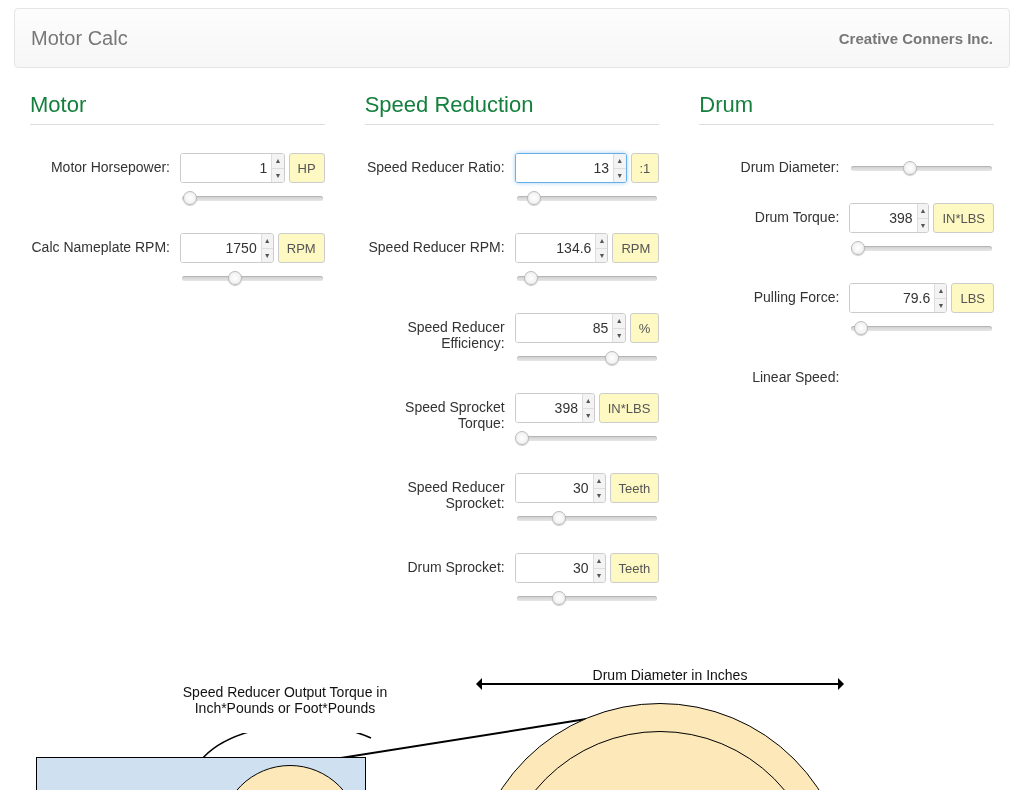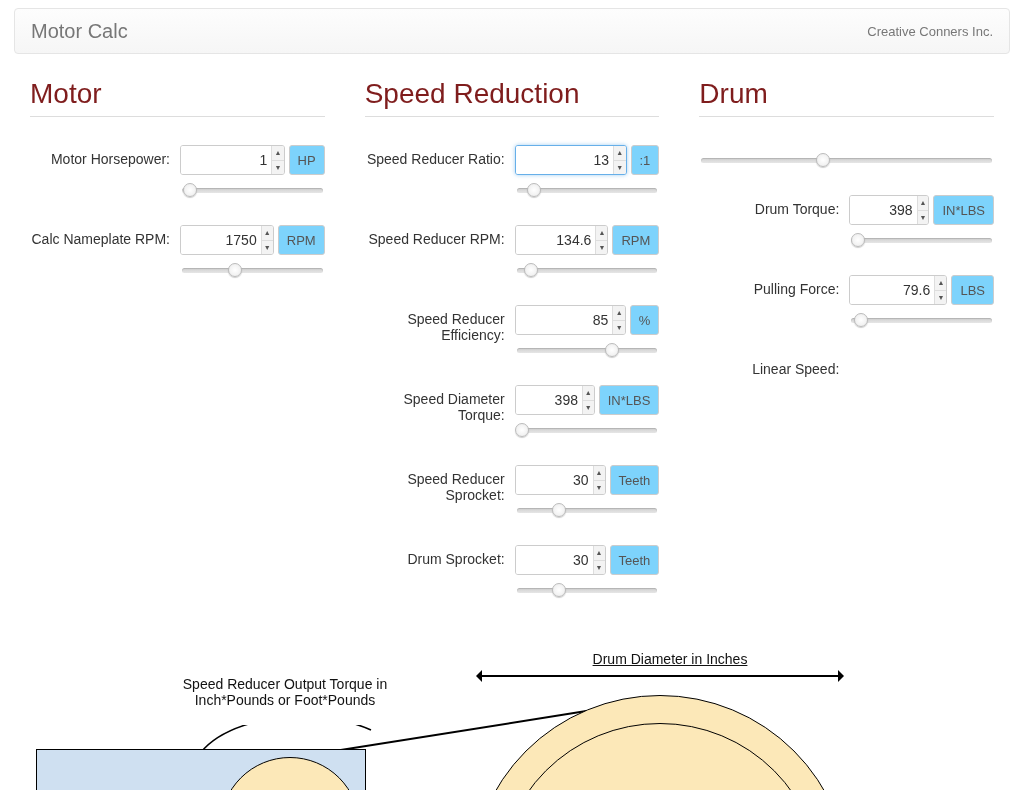--- a/index.html
+++ b/index.html
@@ -1,32 +1,32 @@
 <!DOCTYPE html>
 <html><head>
 <meta charset="utf-8">
 <style>
   * { box-sizing: border-box; }
   html,body { margin:0; padding:0; font-family: "Helvetica Neue", Helvetica, Arial, sans-serif; color:#333; background:#fff; }
   body { width:1024px; }
   .topbar {
     margin:8px 14px 0 14px;
-    height:46px;
+    height:60px;
     border:1px solid #e5e5e5;
     border-radius:4px;
     background: linear-gradient(#fdfdfd,#f6f6f6);
     display:flex; align-items:center; justify-content:space-between;
     padding:12px 16px;
   }
   .topbar .title { color:#777; font-size:20px; font-weight:300; }
-  .topbar .company { color:#777; font-size:13px; }
+  .topbar .company { color:#777; font-size:15px;font-weight:bold; }
   .columns { display:flex; gap:40px; padding:24px 30px 0 30px; }
   .col { flex:1; min-width:0; }
   h2.section {
-    font-weight:400; font-size:28px; color:#7f1d1d; margin:0 0 6px 0;
+    font-weight:400; font-size:22px; color:#15803d; margin:0 0 6px 0;
     border-bottom:1px solid #ddd; padding-bottom:6px;
   }
   .field { display:flex; align-items:flex-start; margin-top:28px; }
   .field .label {
     flex:0 0 150px; text-align:right; padding-right:10px; color:#333; font-size:14px; padding-top:6px;
   }
   .field .control { flex:1; }
   .inputRow { display:flex; gap:4px; align-items:stretch; }
   .numWrap {
     display:flex; flex:1; border:1px solid #ccc; border-radius:3px; background:#fff;
@@ -37,41 +37,41 @@
     border:none; outline:none; width:100%; text-align:right; padding:0 4px 0 6px; font-size:14px; color:#333;
   }
   .stepper {
     width:14px; display:flex; flex-direction:column; border-left:1px solid #ddd; background:#f3f3f3;
   }
   .stepper .st {
     flex:1; font-size:7px; text-align:center; color:#555; display:flex; align-items:center; justify-content:center; cursor:pointer;
   }
   .stepper .st:first-child { border-bottom:1px solid #ddd; }
   .unit {
-    border:1px solid #ccc; border-radius:3px; background:#7dd3fc; color:#555;
+    border:1px solid #ccc; border-radius:3px; background:#fef9c3; color:#555;
     font-size:13px; padding:0 8px; height:30px; display:flex; align-items:center; white-space:nowrap;
   }
   .sliderTrack {
     position:relative; height:14px; margin-top:8px; margin-left:2px; margin-right:2px;
   }
   .sliderTrack .rail {
     position:absolute; left:0; right:0; top:5px; height:5px; border-radius:3px;
     background:linear-gradient(#cfcfcf,#e6e6e6);
     box-shadow:inset 0 1px 1px rgba(0,0,0,0.15);
   }
   .sliderTrack .thumb {
     position:absolute; top:0; width:14px; height:14px; border-radius:50%;
     background:radial-gradient(#fff,#eaeaea); border:1px solid #bbb; transform:translateX(-50%);
     box-shadow:0 1px 1px rgba(0,0,0,0.2);
   }
 
   
   .diagram { position:relative; margin-top:50px; height:240px; overflow:hidden; }
   .diag-label { position:absolute; font-size:14px; text-align:center; color:#111; }
-  .diag-label.drumdia { left:560px; top:4px; width:220px;text-decoration:underline; }
+  .diag-label.drumdia { left:560px; top:12px; width:220px; }
   .diag-label.torque { left:175px; top:29px; width:220px; }
   .arrowH { position:absolute; height:2px; background:#000; }
   .arrowH:before, .arrowH:after {
     content:""; position:absolute; top:-5px; border:6px solid transparent;
   }
   .arrowH:before { left:-10px; border-right-color:#000; }
   .arrowH:after  { right:-10px; border-left-color:#000; }
   .bluebox {
     position:absolute; left:36px; top:102px; width:330px; height:200px;
     background:#cfe0f1; border:1.5px solid #000;
@@ -188,21 +188,21 @@
         </div>
         <div class="unit">%</div>
       </div>
       <div class="sliderTrack">
         <div class="rail"></div>
         <div class="thumb" style="left:68%"></div>
       </div>
     </div>
   </div>
   <div class="field">
-    <div class="label">Speed Diameter Torque:</div>
+    <div class="label">Speed Sprocket Torque:</div>
     <div class="control">
       <div class="inputRow">
         <div class="numWrap">
           <input type="text" value="398" style="">
           <div class="stepper">
             <div class="st">▲</div>
             <div class="st">▼</div>
           </div>
         </div>
         <div class="unit">IN*LBS</div>
@@ -248,20 +248,21 @@
       <div class="sliderTrack">
         <div class="rail"></div>
         <div class="thumb" style="left:30%"></div>
       </div>
     </div>
   </div>
     </div>
     <div class="col">
       <h2 class="section">Drum</h2>
   <div class="field">
+    <div class="label">Drum Diameter:</div>
     <div class="control">
       <div class="sliderTrack">
         <div class="rail"></div>
         <div class="thumb" style="left:42%"></div>
       </div>
     </div>
   </div>
   <div class="field">
     <div class="label">Drum Torque:</div>
     <div class="control">

